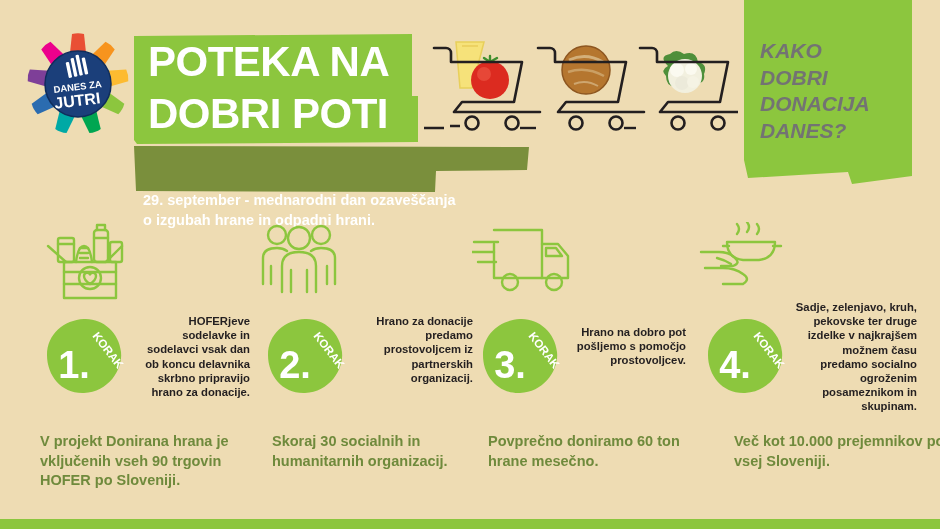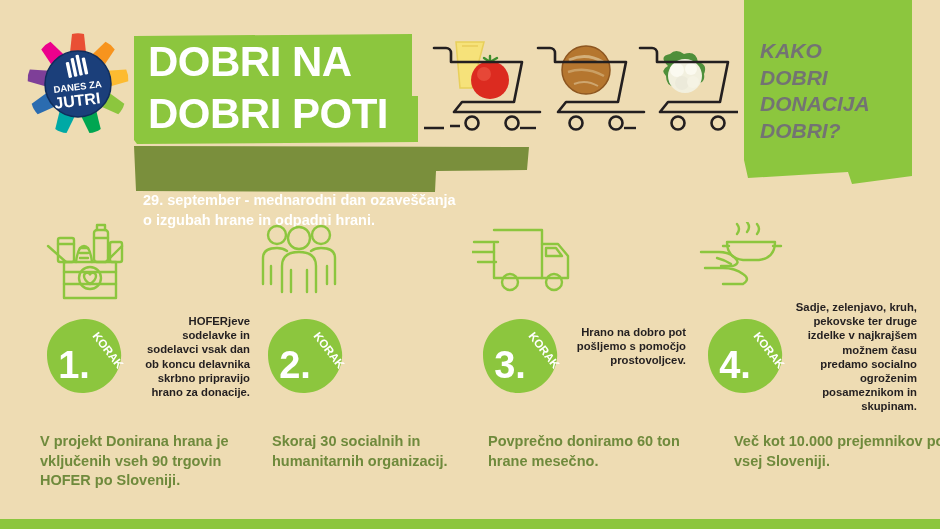--- a/index.html
+++ b/index.html
@@ -136,21 +136,21 @@
           <rect x="5.5" y="-9" width="3.4" height="17" rx="1"></rect>
         </g>
       </g>
       <text x="52" y="58" text-anchor="middle" fill="#ffffff" font-family="Liberation Sans, sans-serif" font-size="9.5" font-weight="bold" transform="rotate(-7 52 58)">DANES ZA</text>
       <text x="52" y="74" text-anchor="middle" fill="#ffffff" font-family="Liberation Sans, sans-serif" font-size="16" font-weight="bold" transform="rotate(-7 52 74)">JUTRI</text>
     </svg>
   </div>
 
   <div class="title-band"></div>
   <div class="title-text">
-    <span class="l1">DOBRI NA</span>
+    <span class="l1">POTEKA NA</span>
     <span class="l2">DOBRI POTI</span>
   </div>
 
   <div class="sub-band"></div>
   <div class="sub-text">
     <span>29. september - mednarodni dan ozaveščanja</span>
     <span>o izgubah hrane in odpadni hrani.</span>
   </div>
 
   <div class="carts">
@@ -202,21 +202,21 @@
       </g>
       <path d="M-14,88 L-2,88" transform="translate(220,14)" stroke="#231f20" stroke-width="2.4"></path>
     </svg>
   </div>
 
   <div class="qbox"></div>
   <div class="qtext">
     <span>KAKO</span>
     <span>DOBRI</span>
     <span>DONACIJA</span>
-    <span>DOBRI?</span>
+    <span>DANES?</span>
   </div>
 
   <div class="step step-1">
     <div class="step-icon">
       <svg width="110" height="86" viewBox="0 0 110 86">
         <g fill="none" stroke="#8cc63e" stroke-width="2.4" stroke-linecap="round" stroke-linejoin="round">
           <path d="M12,24 L30,40 M86,24 L70,40"></path>
           <rect x="22" y="16" width="16" height="24" rx="2"></rect>
           <path d="M22,22 L38,22"></path>
           <path d="M40,40 q2,-16 8,-16 q6,0 8,16"></path>
@@ -258,20 +258,21 @@
         </g>
       </svg>
     </div>
     <div class="badge">
       <svg width="80" height="80" viewBox="0 0 80 80">
         <path d="M40,3 C58,2 75,16 77,36 C79,54 64,76 40,77 C18,78 3,60 3,39 C3,18 20,4 40,3 Z" fill="#8cc63e"></path>
         <text x="30" y="62" fill="#ffffff" font-family="Liberation Sans, sans-serif" font-size="38" font-weight="bold" text-anchor="middle">2.</text>
         <text fill="#ffffff" font-family="Liberation Sans, sans-serif" font-size="11.5" font-weight="bold" transform="translate(48,20) rotate(52)">KORAK</text>
       </svg>
     </div>
+    <div class="step-body">Hrano za donacije predamo prostovoljcem iz partnerskih organizacij.</div>
   </div>
 
   <div class="step step-3">
     <div class="step-icon">
       <svg width="110" height="86" viewBox="0 0 110 86">
         <g fill="none" stroke="#8cc63e" stroke-width="2.4" stroke-linecap="round" stroke-linejoin="round">
           <path d="M2,20 L26,20 M0,30 L22,30 M6,40 L24,40"></path>
           <path d="M22,8 L70,8 L70,56 L22,56 L22,22"></path>
           <path d="M70,22 L86,22 L96,34 L96,56 L70,56"></path>
           <path d="M74,26 L84,26 L90,34 L74,34 Z"></path>

